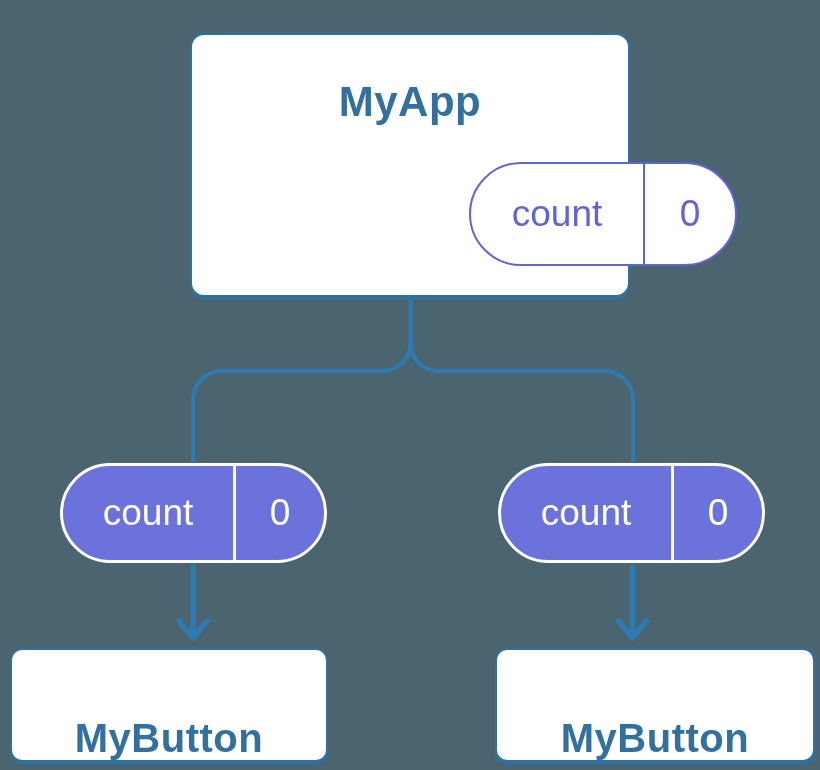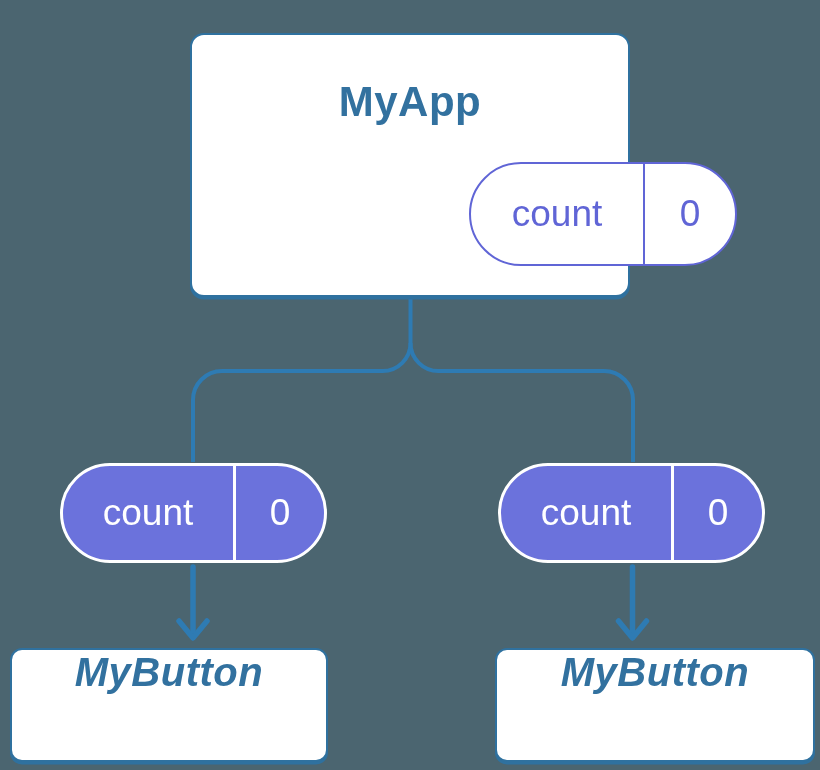--- a/index.html
+++ b/index.html
@@ -53,22 +53,21 @@
     color: var(--node-text, #32719f);
     font-size: 42px;
     font-weight: 600;
     letter-spacing: 0.5px;
     margin-top: 44px;
     line-height: 1.1;
   }
   .child-card {
     width: 318px; height: 114px;
     border-radius: 12px;
-    justify-content: flex-start;
-    font-style: italic;
+    justify-content: flex-end;
   }
   .child-card .card-title { margin-top: 0; font-size: 40px; }
   .child-left  { left: 10px;  top: 648px; }
   .child-right { left: 495px; top: 648px; width: 320px; }
 
   .pill {
     position: absolute;
     display: flex;
     align-items: stretch;
     box-sizing: border-box;

